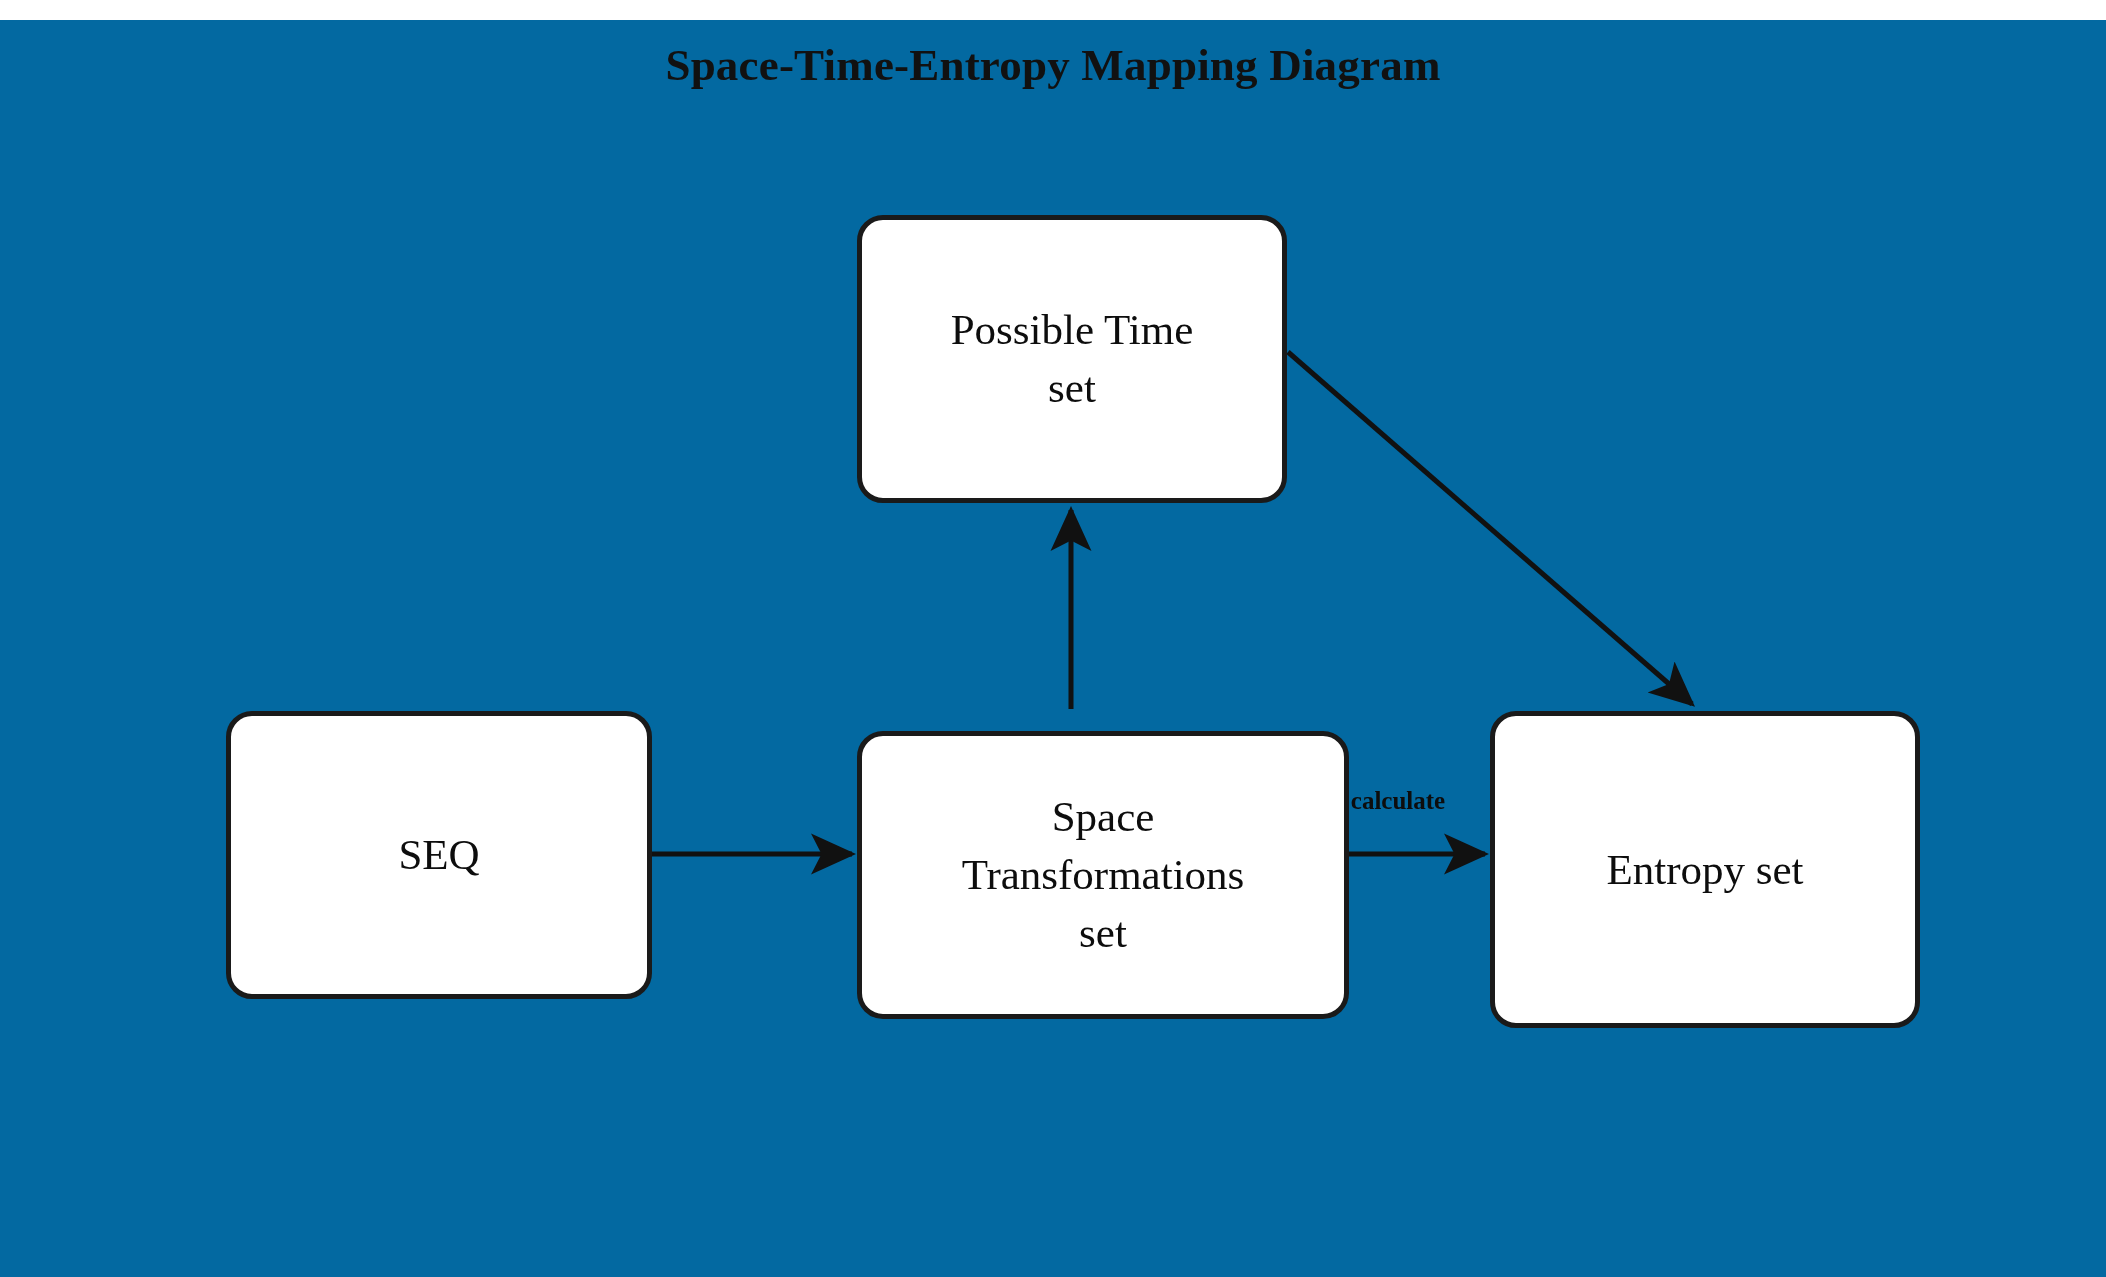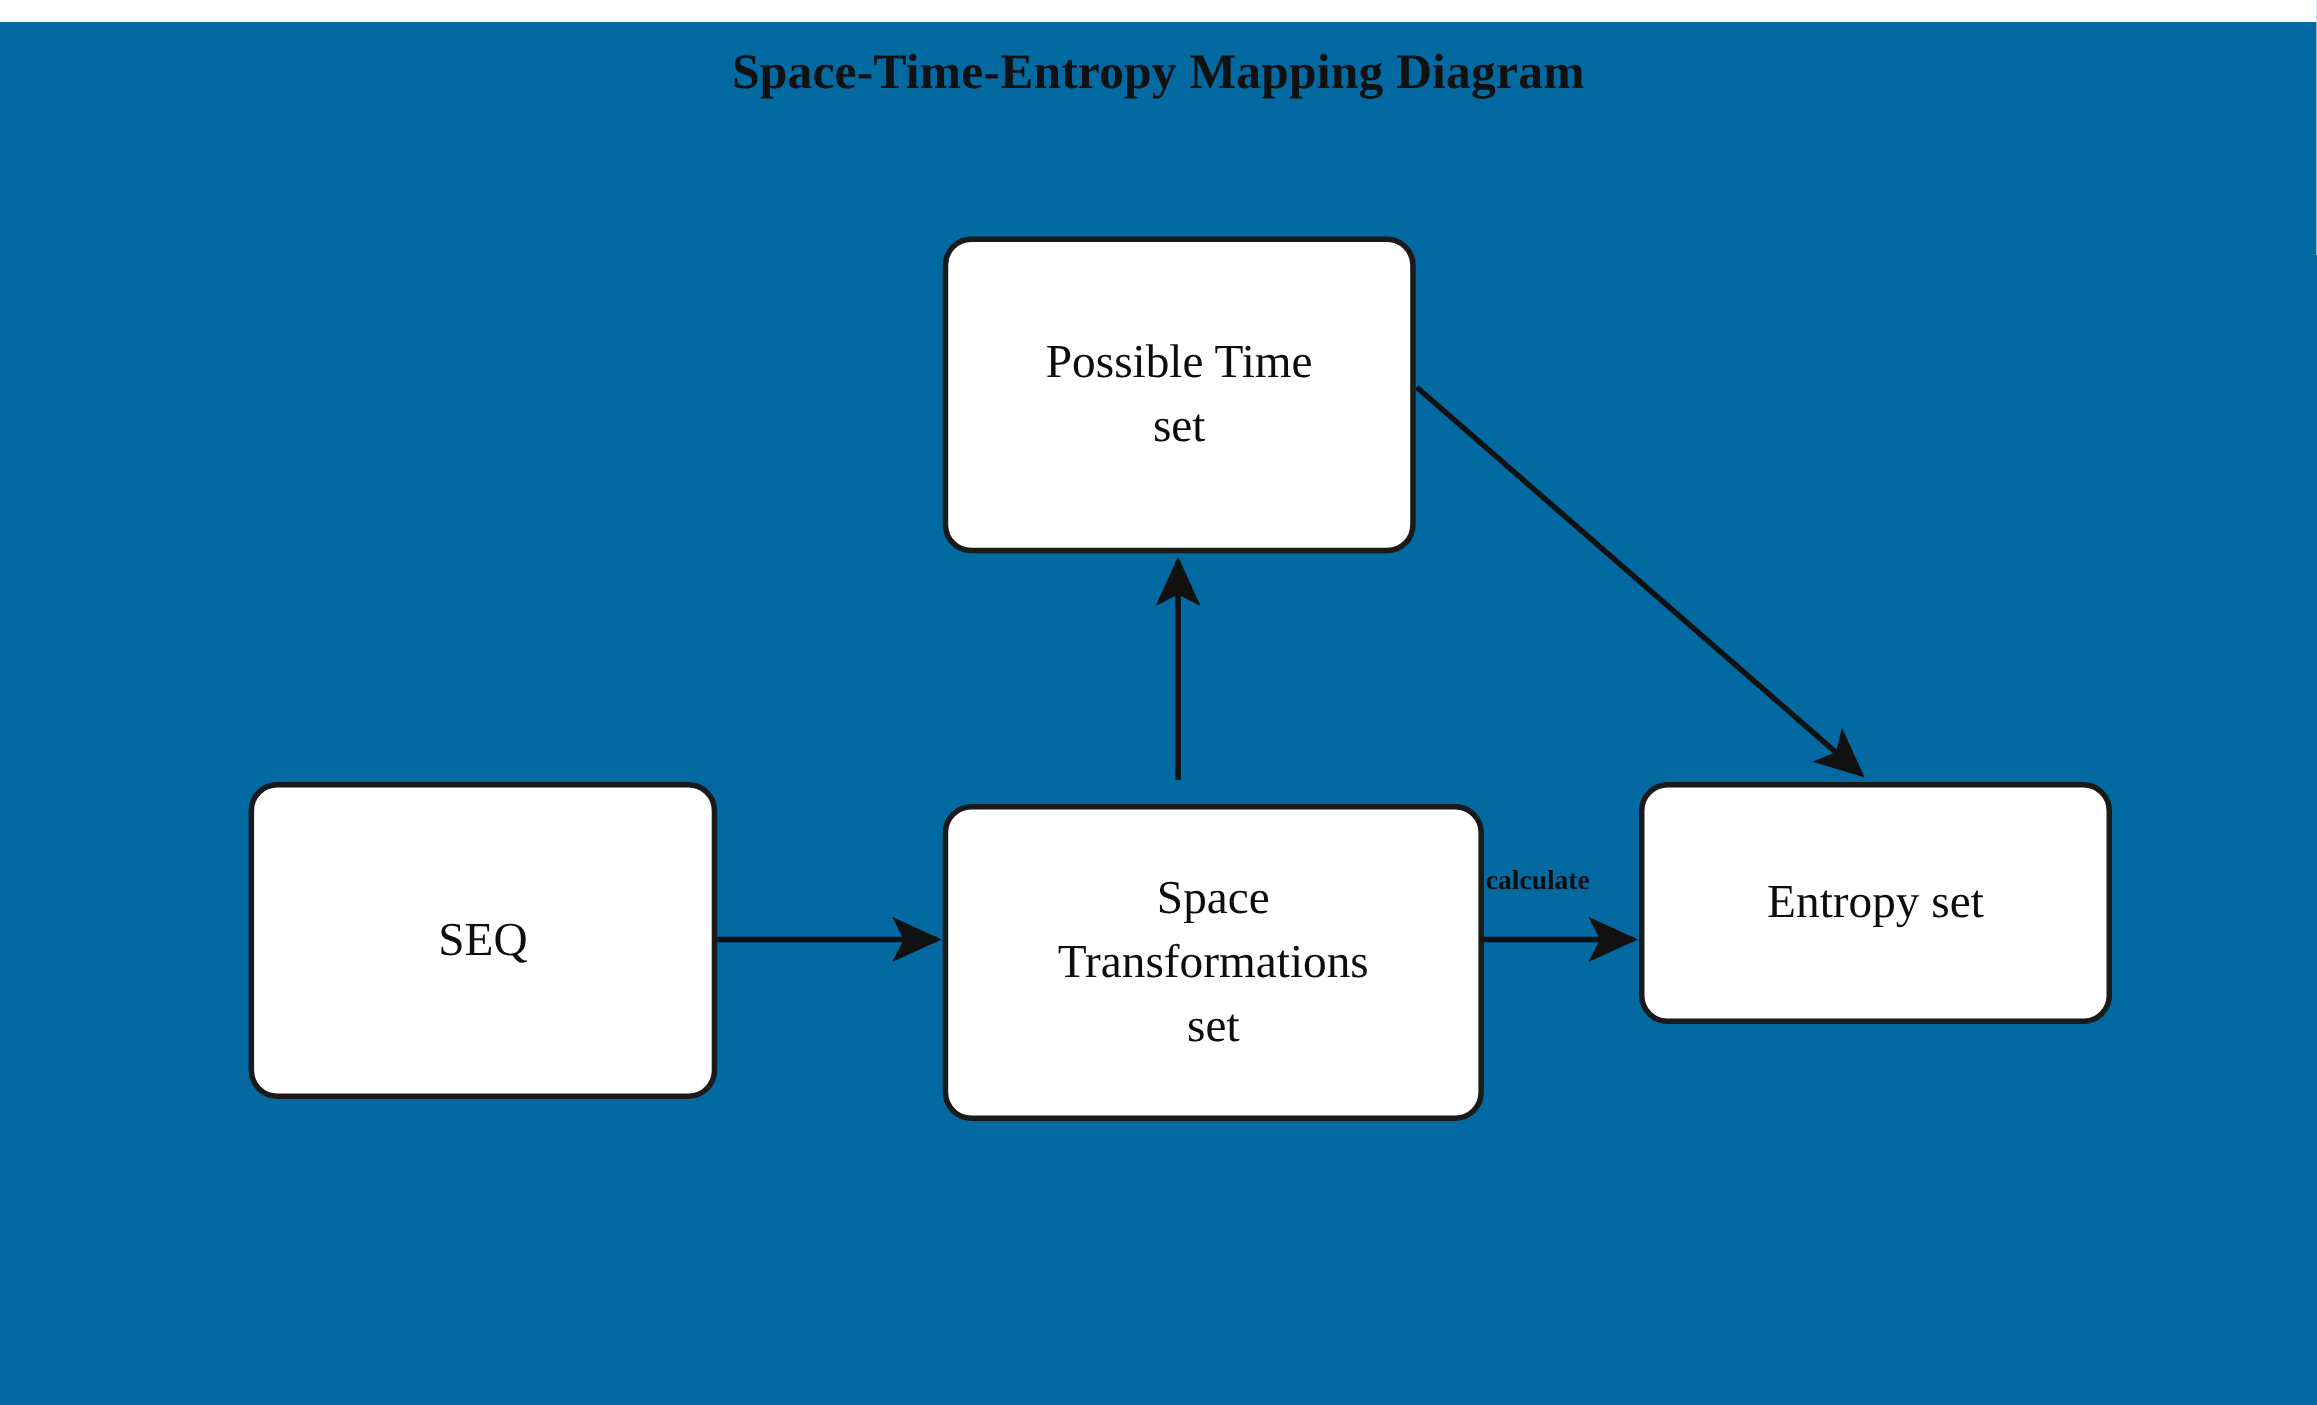--- a/index.html
+++ b/index.html
@@ -51,21 +51,21 @@
     line-height: 58px;
     text-align: center;
     color: #0d0d0d;
     white-space: nowrap;
   }
   .node-label .ln { display: block; }
 
   #box-seq        { left: 226px;  top: 691px; width: 426px; height: 288px; align-items: center; }
   #box-time       { left: 857px;  top: 195px; width: 430px; height: 288px; }
   #box-space      { left: 857px;  top: 711px; width: 492px; height: 288px; }
-  #box-entropy    { left: 1490px; top: 691px; width: 430px; height: 220px; align-items: center; }
+  #box-entropy    { left: 1490px; top: 691px; width: 430px; height: 317px; align-items: center; }
 
   
   #box-space .node-label { position: relative; width: 470px; }
 
   
   #edges {
     position: absolute;
     left: 0; top: 0;
     width: 2106px;
     height: 1277px;

